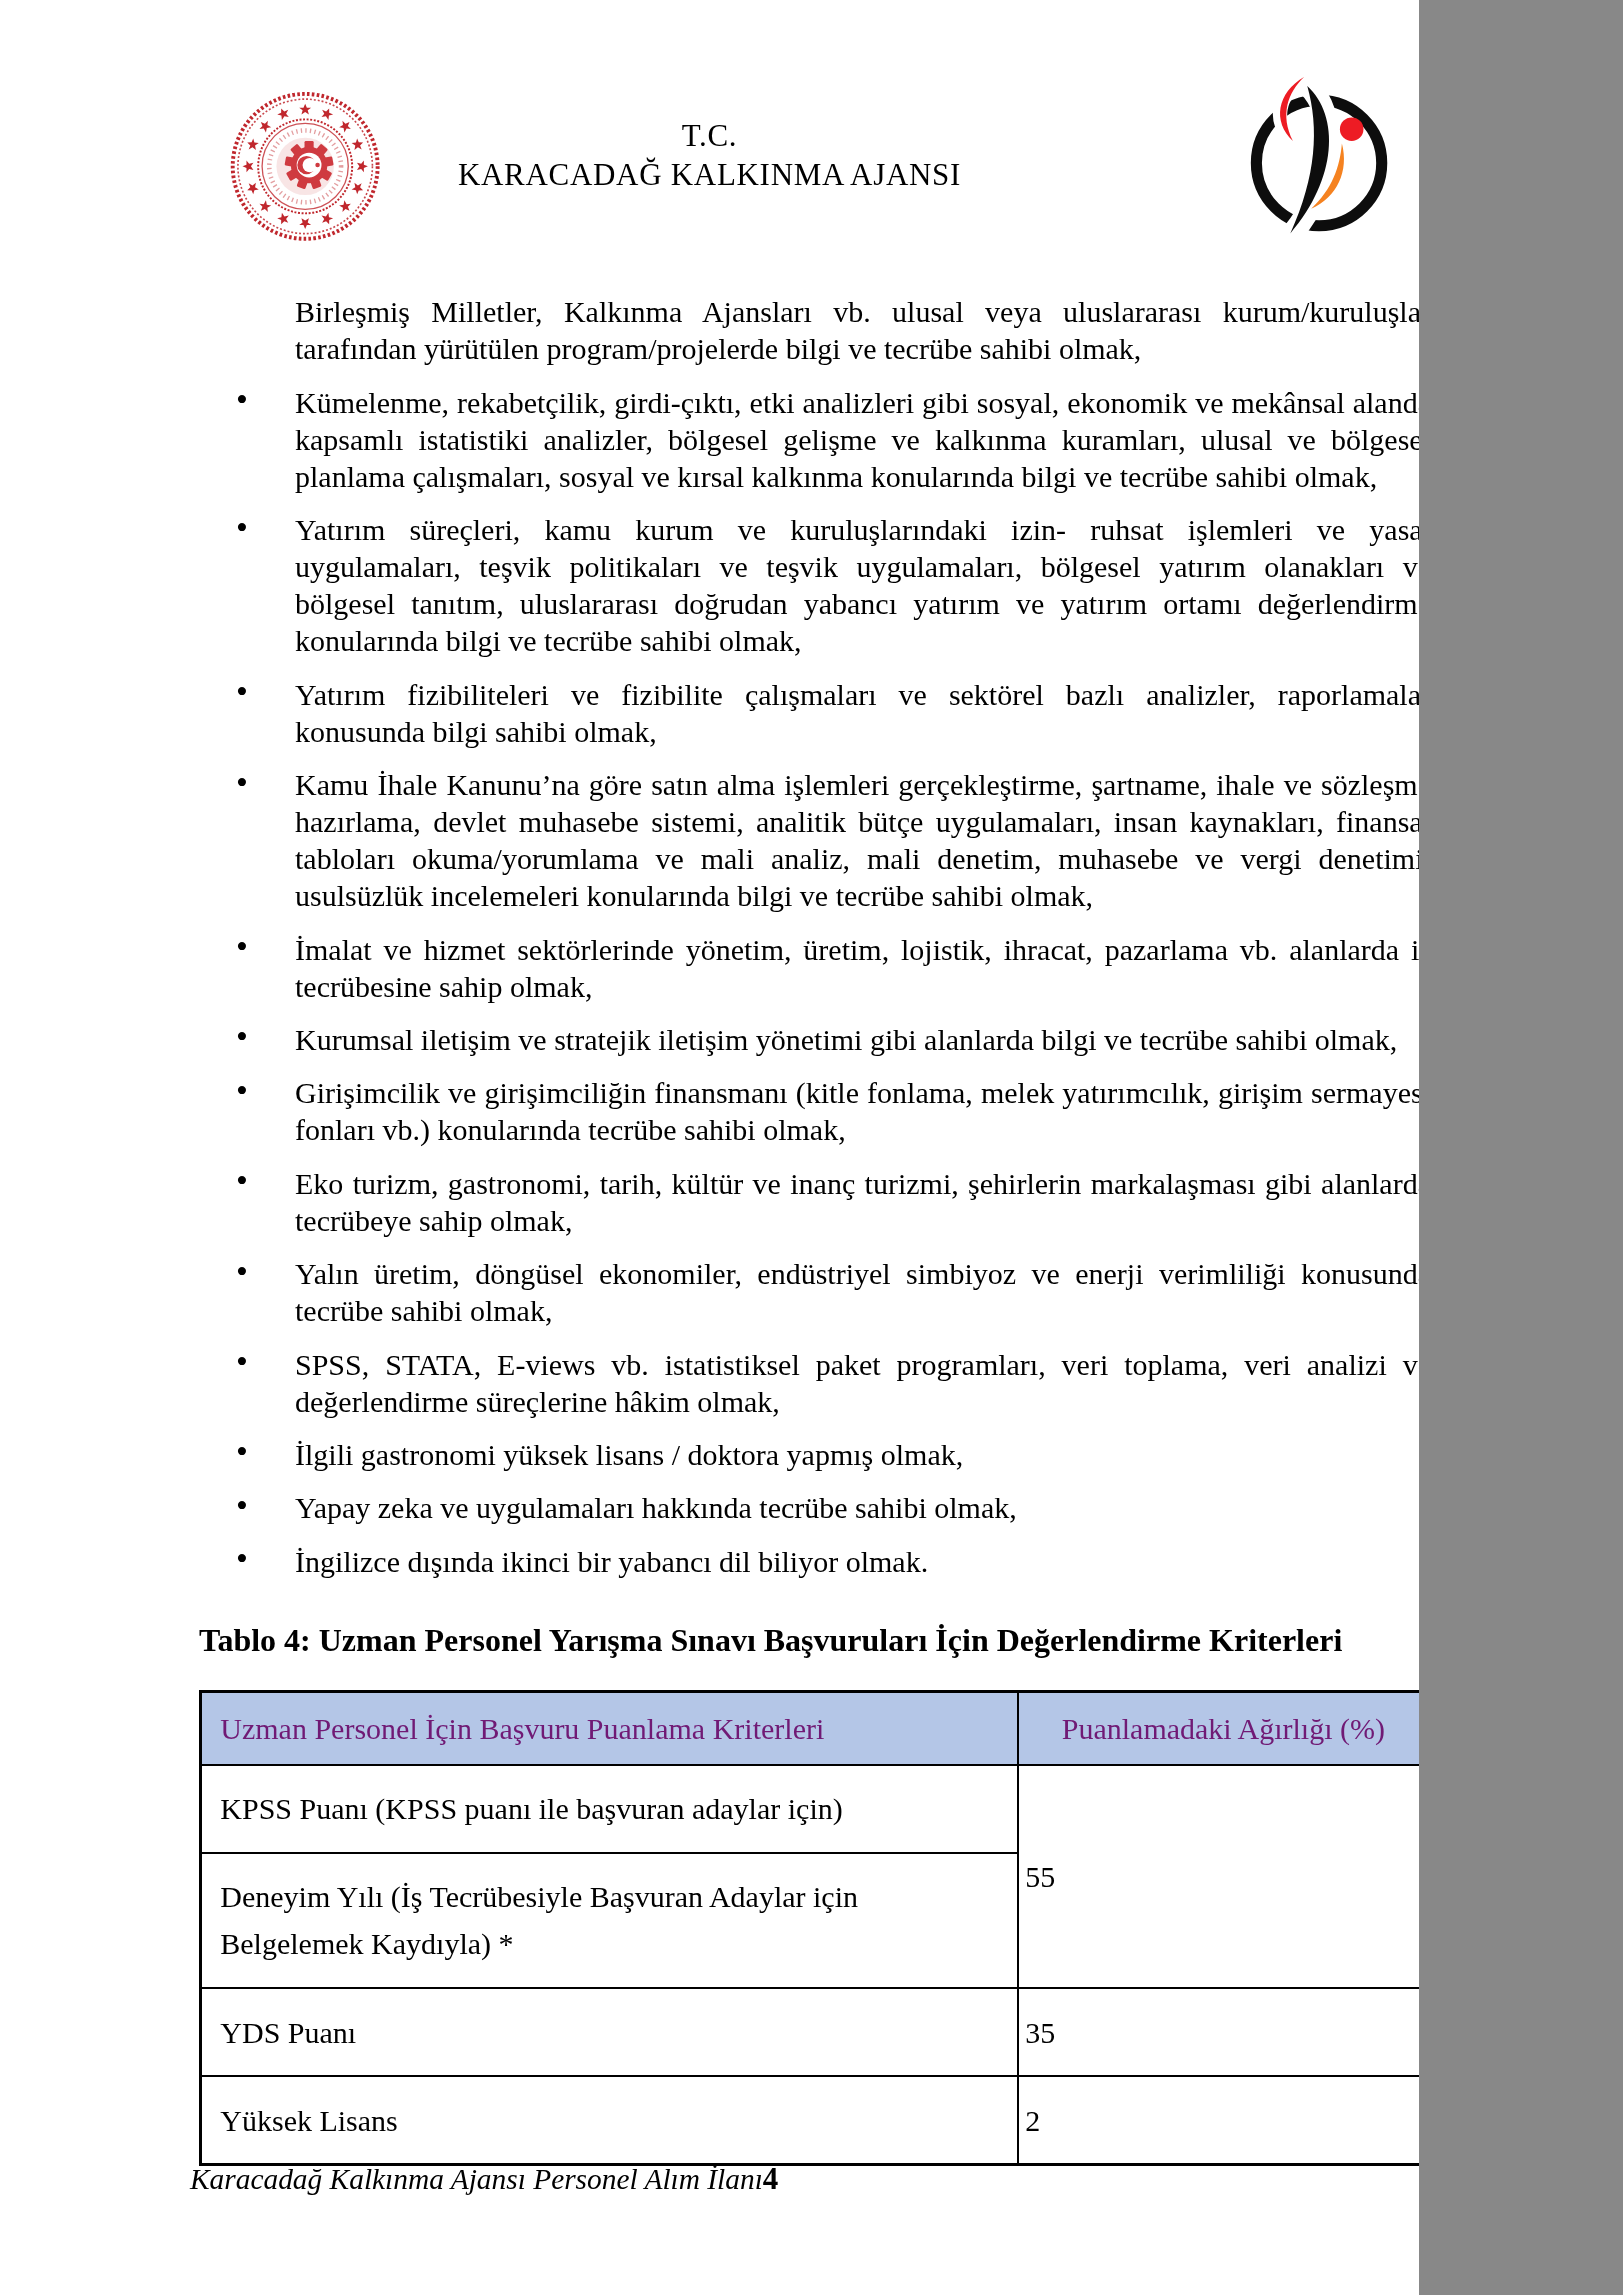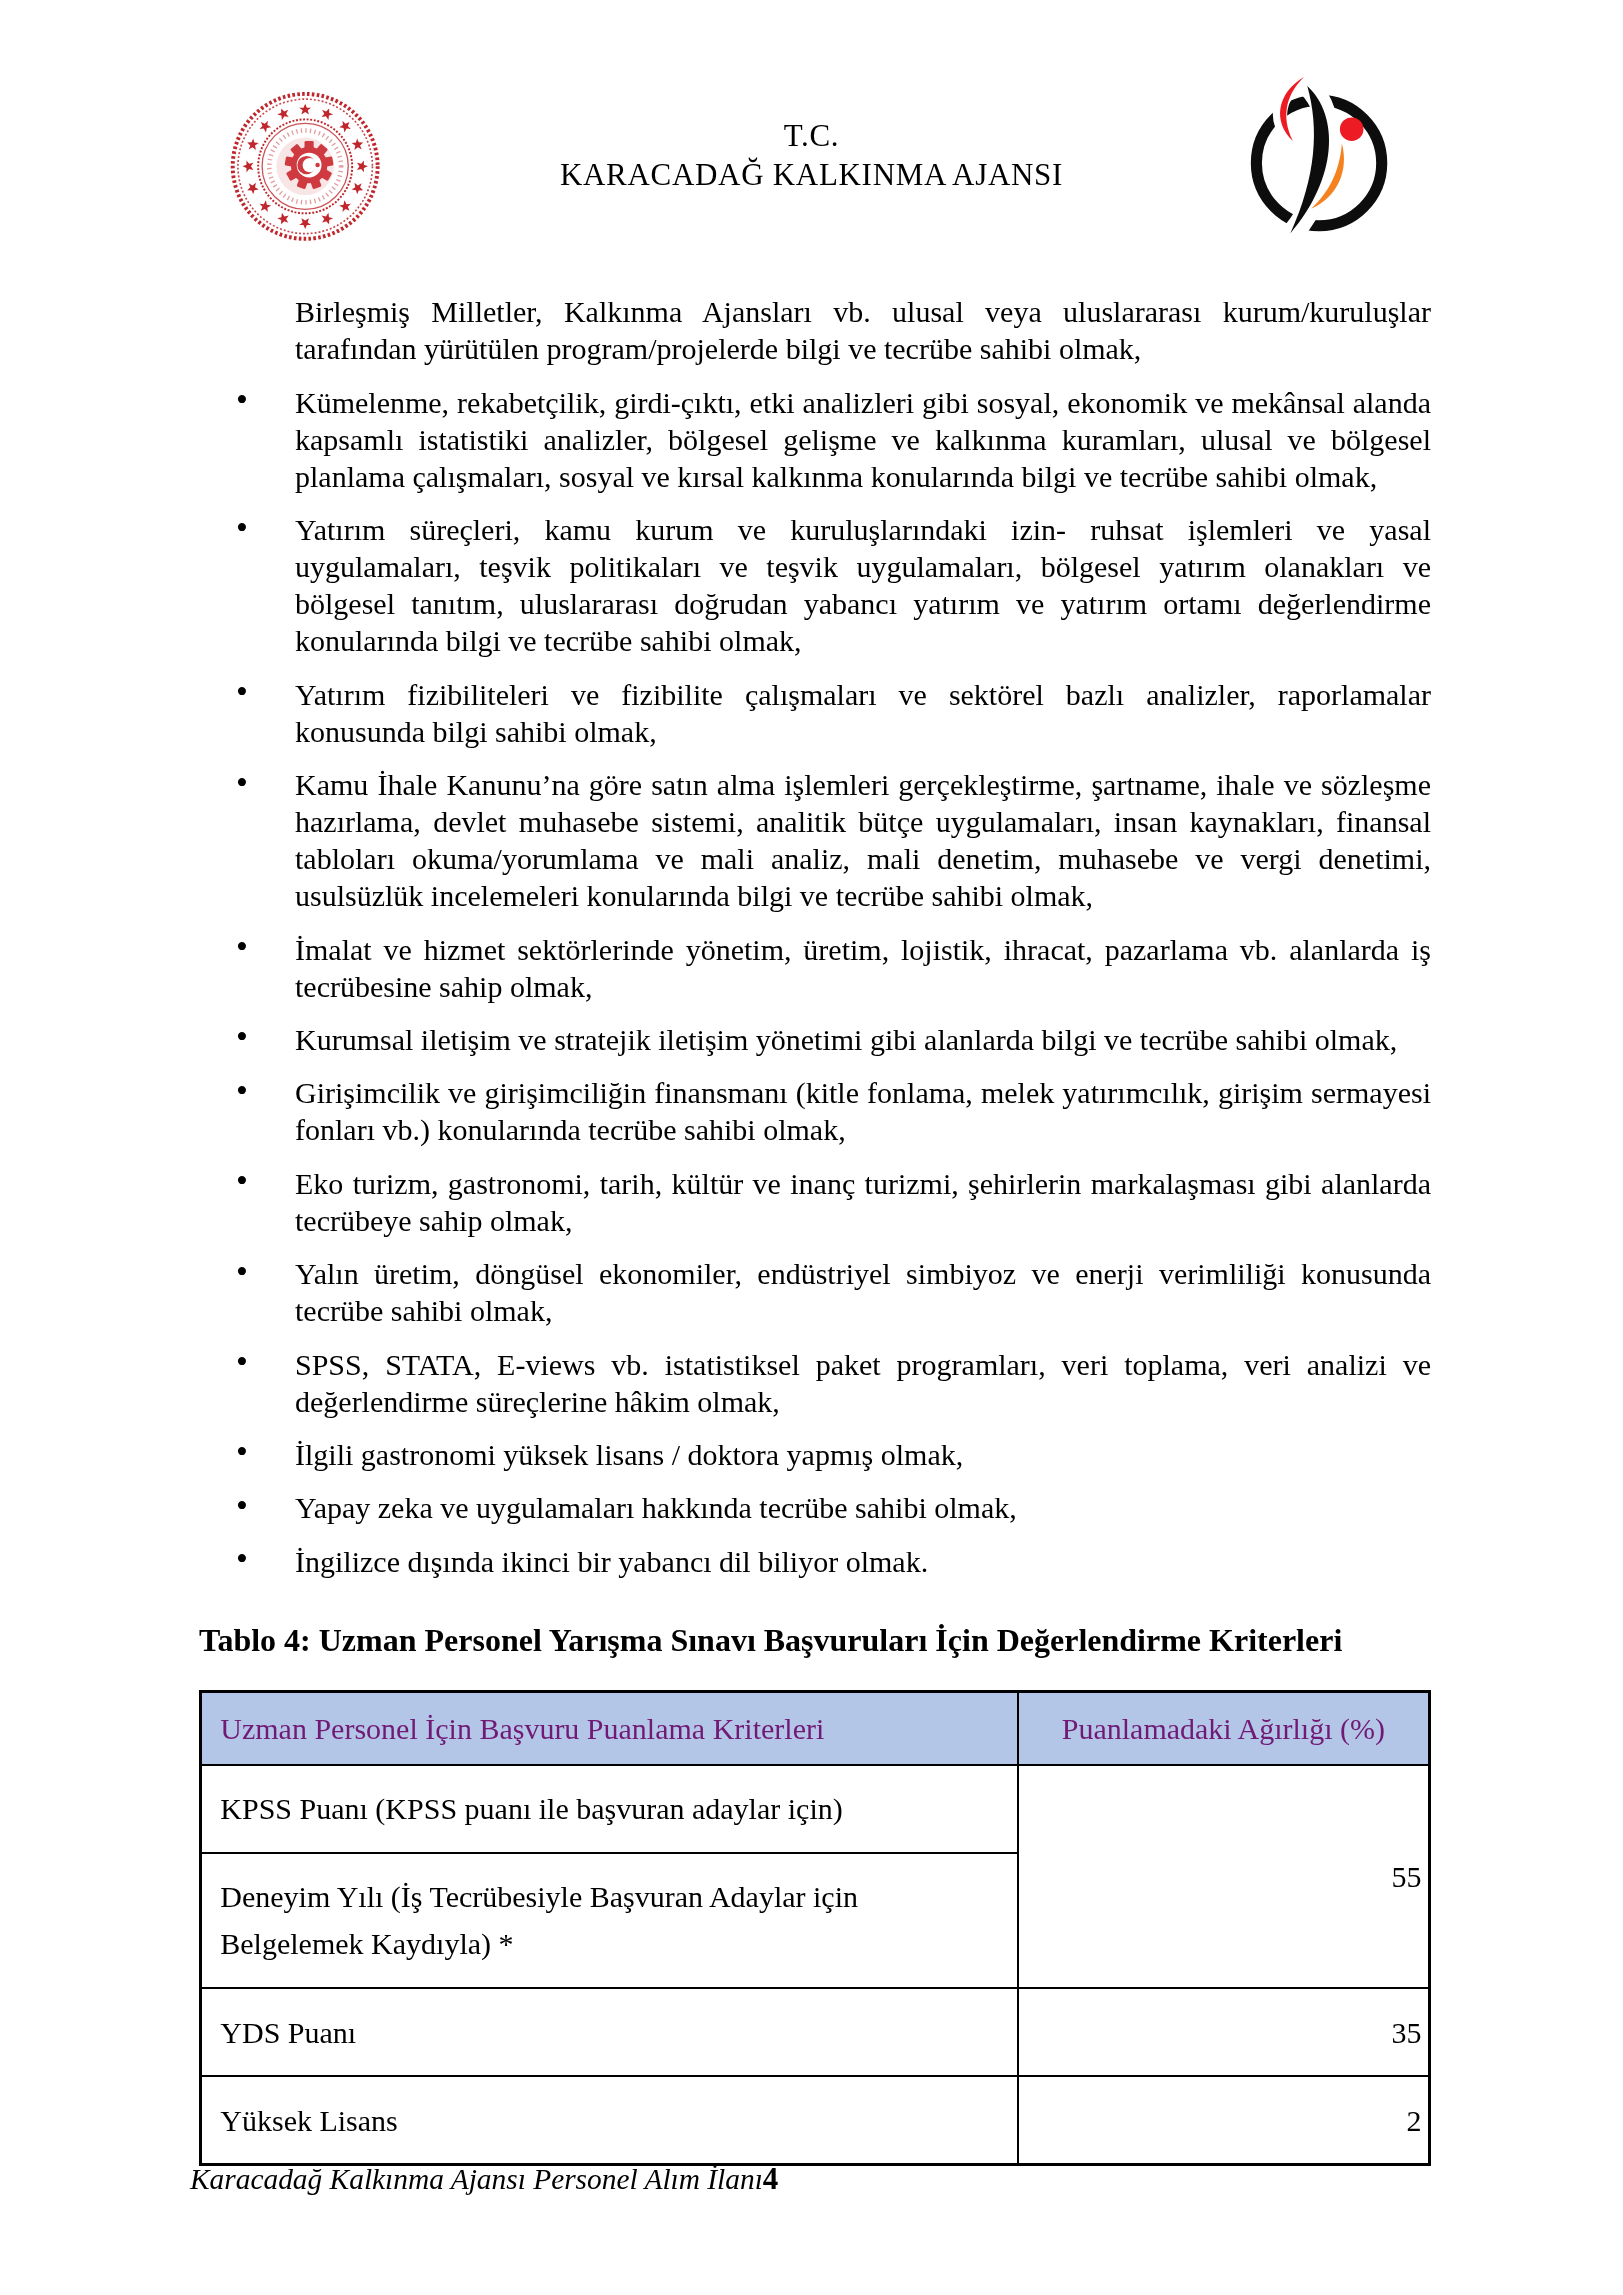--- a/index.html
+++ b/index.html
@@ -1,18 +1,18 @@
 <!DOCTYPE html>
 <html style="font-size:10.5px"><head>
 <meta charset="utf-8">
 <style>
   html,body{margin:0;padding:0;background:#888;}
   .page{
     position:relative;
-    width:1623px;height:2295px;
+    width:1419px;height:2295px;
     background:#ffffff;
     font-family:"Liberation Serif","DejaVu Serif",serif;
     color:#000;
     overflow:hidden;
   }
   
   .letterhead{
     position:absolute;top:116px;left:0;right:0;
     text-align:center;
     font-size:31px;line-height:39px;
@@ -69,21 +69,21 @@
   table.criteria th.w{
     text-align:center;
     padding:17px 6.5px;
   }
   table.criteria td{
     padding:19.6px 15.7px 19.6px 18.3px;
     line-height:47px;
     vertical-align:middle;
   }
   table.criteria td.num{
-    text-align:right;
+    text-align:left;
     padding:19.6px 6.5px;
   }
   
   .footer{
     position:absolute;left:190px;top:2161px;width:1243px;
     display:flex;align-items:baseline;
     font-size:29.4px;
   }
   .footer .ftext{font-style:italic;}
   .footer .pagenum{font-weight:bold;font-size:31px;}

